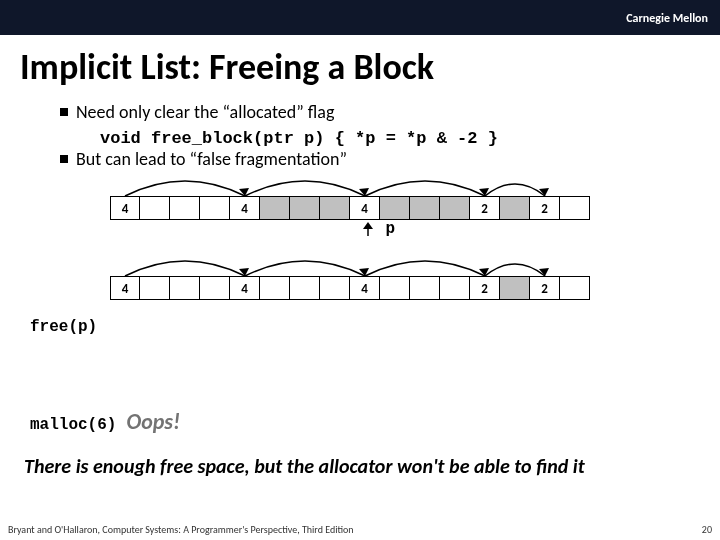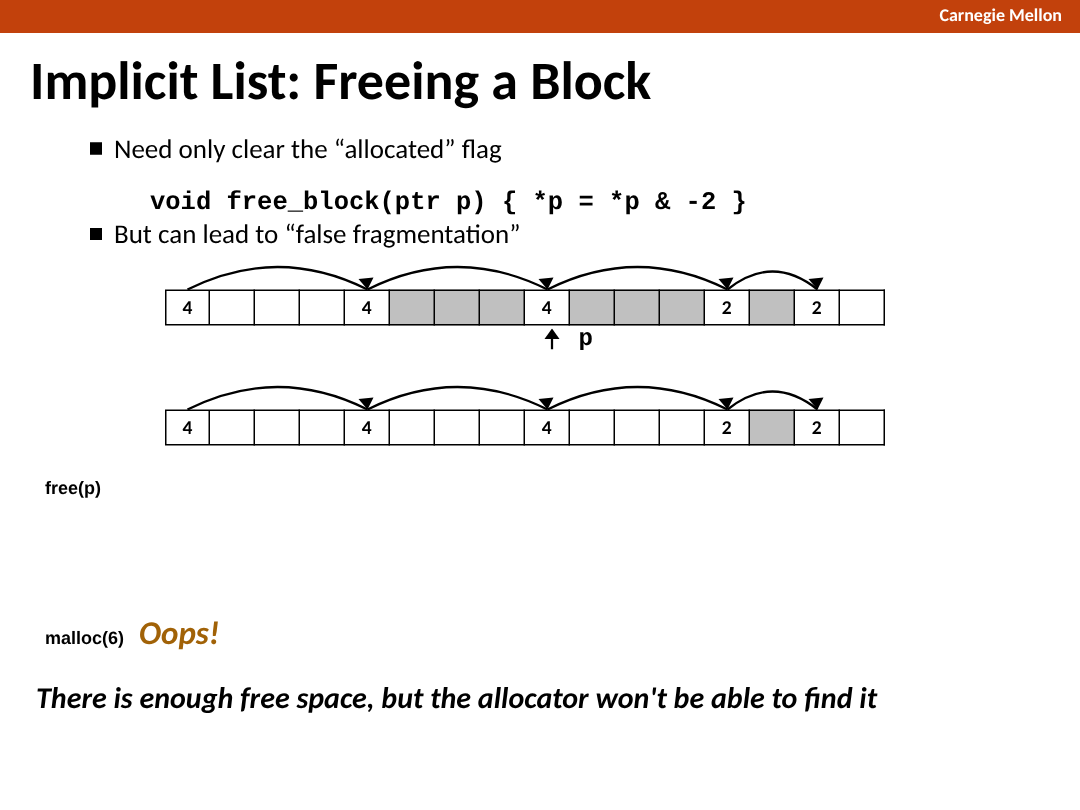--- a/index.html
+++ b/index.html
@@ -12,22 +12,22 @@
     color: #000;
     overflow: hidden;
   }
   .slide {
     position: relative;
     width: 720px;
     height: 540px;
     box-sizing: border-box;
   }
   .topbar {
-    height: 22px;
-    background: #c2410c;
+    height: 35px;
+    background: #0f172a;
     color: #fff;
     font-weight: bold;
     font-size: 12px;
     display: flex;
     justify-content: flex-end;
     align-items: center;
     padding: 0 12px;
     box-sizing: border-box;
   }
   .title {
@@ -62,21 +62,21 @@
     display: flex;
     padding: 0 20px 0 60px;
     font-size: 18px;
     margin-top: 6px;
   }
   .code-inline {
     font-family: "Courier New", monospace;
     font-size: 17px;
     font-weight: bold;
     padding-left: 100px;
-    margin-top: 16px;
+    margin-top: 6px;
   }
   .diagram {
     margin-left: 110px;
     margin-top: 26px;
   }
   .diagram-row { position: relative; }
   .boxes { display: flex; }
   .cell {
     width: 30px;
     height: 24px;
@@ -91,30 +91,30 @@
   }
   .cell:first-child { border-left: 1px solid #000; }
   .shaded { background: #c0c0c0; }
   .ptr-label {
     position: absolute;
     font-family: "Courier New", monospace;
     font-weight: bold;
     font-size: 16px;
   }
   .left-label {
-    font-family: Liberation Sans, sans-serif;
-    font-weight: bold;
-    font-size: 12px;
+    font-family: Liberation Mono, monospace;
+    font-weight: bold;
+    font-size: 16px;
     position: absolute;
   }
   .oops {
     font-family: Calibri, Arial, sans-serif;
     font-weight: bold;
     font-style: italic;
-    color: #a16207;
+    color: #737373;
     font-size: 22px;
   }
   .conclusion {
     font-style: italic;
     font-weight: bold;
     font-size: 20px;
     padding: 0 24px;
     position: absolute;
     top: 454px;
     line-height: 1.2;
@@ -238,13 +238,17 @@
     </div>
   </div>
 
   <div class="malloc-row">
     <span class="left-label" style="position:static">malloc(6)</span>
     <span class="oops">Oops!</span>
   </div>
 
   <div class="conclusion">There is enough free space, but the allocator won't be able to find it</div>
 
+  <div class="footer">
+    <span>Bryant and O'Hallaron, Computer Systems: A Programmer's Perspective, Third Edition</span>
+    <span>20</span>
+  </div>
 </div>
 
 </body></html>

